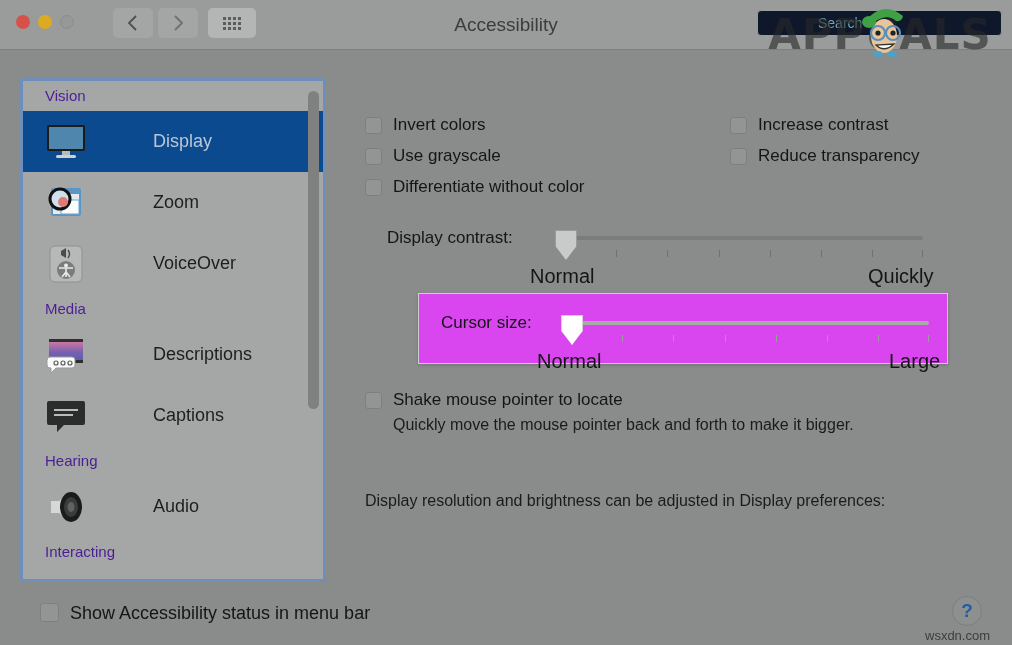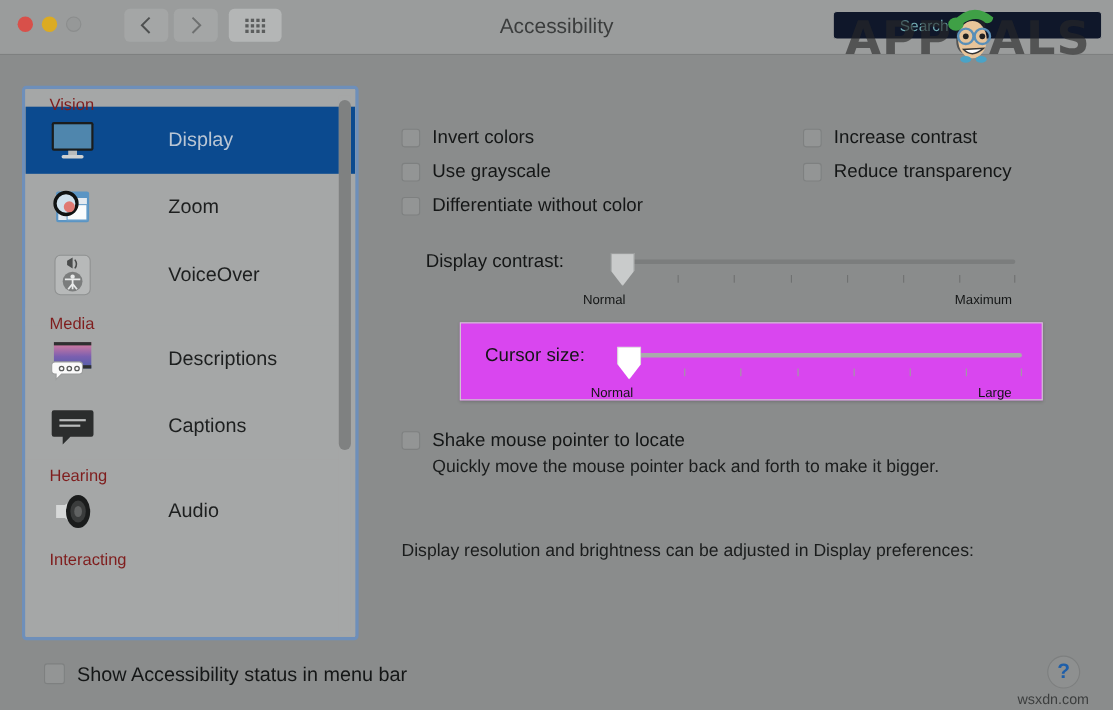--- a/index.html
+++ b/index.html
@@ -132,25 +132,25 @@
   }
   #sidebar-inner {
     position: absolute;
     left: 0; top: 0;
     width: 300px; height: 498px;
     background: #a5a7a7;
     overflow: hidden;
   }
 
   .side-group {
-    height: 16px;
+    height: 30px;
     line-height: 30px;
     padding-left: 22px;
     font-size: 15px;
-    color: #7f1d1d;
+    color: #4c1d95;
     background: #a5a7a7;
   }
 
   .side-item {
     height: 61px;
     display: flex;
     align-items: center;
     padding-left: 20px;
     gap: 47px;
   }
@@ -234,21 +234,21 @@
     position: absolute;
     width: 22px; height: 30px;
     background: #c8cacа;
     background: #c9cbcb;
     border: 1px solid #98 9a9a;
     border: 1px solid #9a9c9c;
     clip-path: polygon(0% 0%, 100% 0%, 100% 52%, 50% 100%, 0% 52%);
   }
   .slider-endlabel {
     position: absolute;
-    font-size: 12px;
+    font-size: 20px;
     color: #141616;
     white-space: nowrap;
   }
 
   
   #cursor-panel {
     position: absolute;
     left: 418px; top: 293px;
     width: 530px; height: 71px;
     background: #d946ef;
@@ -511,21 +511,21 @@
           <i style="left:51px;"></i>
           <i style="left:102px;"></i>
           <i style="left:154px;"></i>
         <i style="left:205px;"></i>
           <i style="left:256px;"></i>
           <i style="left:307px;"></i>
           <i style="left:357px;"></i>
       </div>
       <div class="slider-thumb" style="left:220px; top:2px;"></div>
       <span class="slider-endlabel" style="left:195px; top:37px;">Normal</span>
-      <span class="slider-endlabel" style="left:533px; top:37px;">Maximum</span>
+      <span class="slider-endlabel" style="left:533px; top:37px;">Quickly</span>
     </div>
 
     <div class="chk-row" style="left:30px; top:312px;">
       <span class="checkbox"></span>
       <span class="chk-label">Shake mouse pointer to locate</span>
     </div>
     <span class="help-text" style="left:58px; top:338px;">Quickly move the mouse pointer back and forth to make it bigger.</span>
 
     <span class="help-text" style="left:30px; top:414px;">Display resolution and brightness can be adjusted in Display preferences:</span>
   </div>

